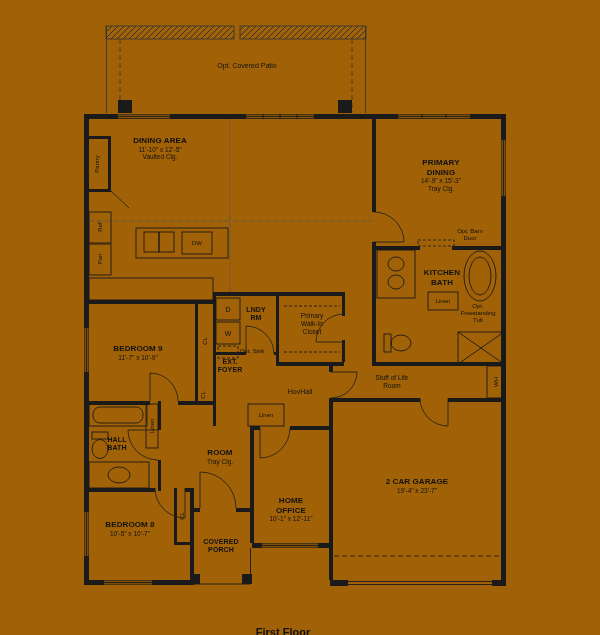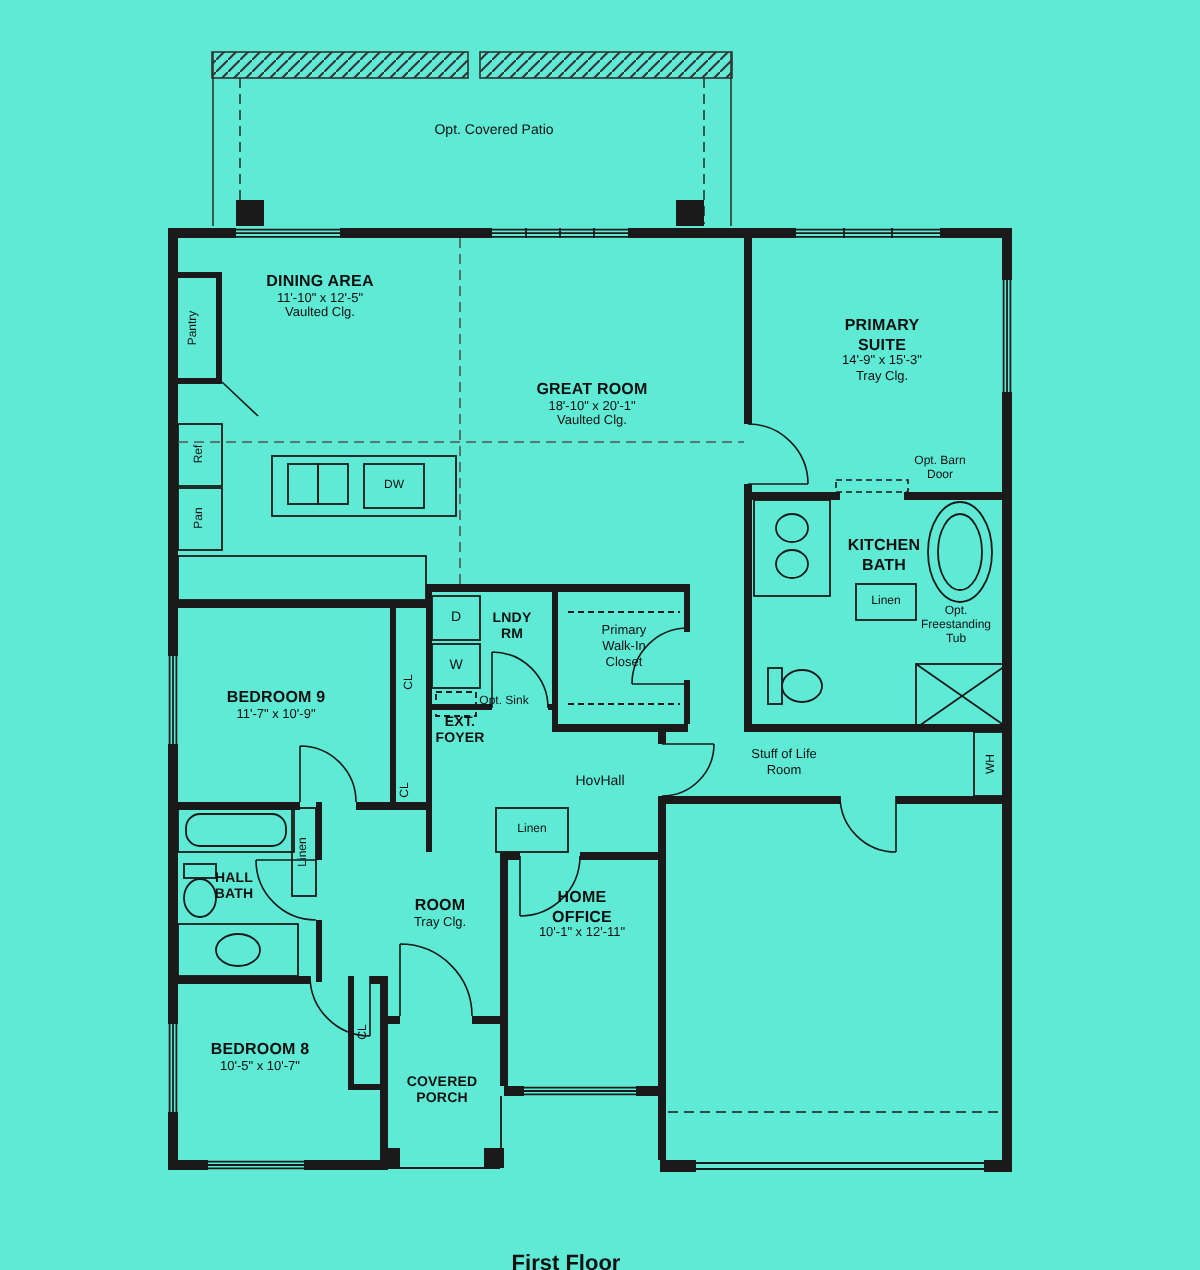--- a/index.html
+++ b/index.html
@@ -1,18 +1,18 @@
 <!DOCTYPE html>
 <html><head>
 <meta charset="utf-8">
 <style>
   * { margin:0; padding:0; box-sizing:border-box; }
   html,body { background:#ffffff; }
   .stage {
-    position:relative; width:600px; height:635px; background:#5eead4;
+    position:relative; width:600px; height:635px; background:#a16207;
     overflow:hidden; font-family:"Liberation Sans", sans-serif; color:#111;
   }
   svg.linework { position:absolute; inset:0; }
   
   .lbl {
     position:absolute; display:flex; flex-direction:column; align-items:center;
     text-align:center; transform:translateX(-50%); line-height:1.2; color:#111;
   }
   .rname { font-weight:bold; font-size:8px; width:100%; letter-spacing:.1px; }
   .rdims { font-size:6.5px; white-space:nowrap; }
@@ -253,28 +253,23 @@
   <div class="lbl" style="left:247px;top:62px;width:100px">
     <div class="rclg fs7">Opt. Covered Patio</div>
   </div>
 
   <div class="lbl" style="left:160px;top:136px;width:84px">
     <div class="rname">DINING AREA</div>
     <div class="rdims">11'-10" x 12'-5"</div>
     <div class="rclg">Vaulted Clg.</div>
   </div>
 
-  <div class="lbl" style="left:296px;top:190px;width:90px">
-    <div class="rname">GREAT ROOM</div>
-    <div class="rdims">18'-10" x 20'-1"</div>
-    <div class="rclg">Vaulted Clg.</div>
-  </div>
 
   <div class="lbl" style="left:441px;top:158px;width:50px">
-    <div class="rname">PRIMARY SUITE</div>
+    <div class="rname">PRIMARY DINING</div>
     <div class="rdims">14'-9" x 15'-3"</div>
     <div class="rclg">Tray Clg.</div>
   </div>
 
 
   <div class="lbl" style="left:442px;top:268px;width:46px">
     <div class="rname">KITCHEN BATH</div>
   </div>
 
   <div class="lbl" style="left:256px;top:306px;width:26px">
@@ -298,25 +293,29 @@
 
   <div class="lbl" style="left:117px;top:436px;width:30px">
     <div class="rname" style="font-size:7px">HALL BATH</div>
   </div>
 
   <div class="lbl" style="left:220px;top:448px;width:50px">
     <div class="rname">ROOM</div>
     <div class="rclg">Tray Clg.</div>
   </div>
 
-  <div class="lbl" style="left:291px;top:444px;width:44px">
+  <div class="lbl" style="left:291px;top:496px;width:44px">
     <div class="rname">HOME OFFICE</div>
     <div class="rdims">10'-1" x 12'-11"</div>
   </div>
 
+  <div class="lbl" style="left:417px;top:477px;width:100px">
+    <div class="rname">2 CAR GARAGE</div>
+    <div class="rdims">19'-4" x 23'-7"</div>
+  </div>
 
   <div class="lbl" style="left:130px;top:520px;width:84px">
     <div class="rname">BEDROOM 8</div>
     <div class="rdims">10'-5" x 10'-7"</div>
   </div>
 
   <div class="lbl" style="left:221px;top:538px;width:44px">
     <div class="rname" style="font-size:7px">COVERED PORCH</div>
   </div>
 

